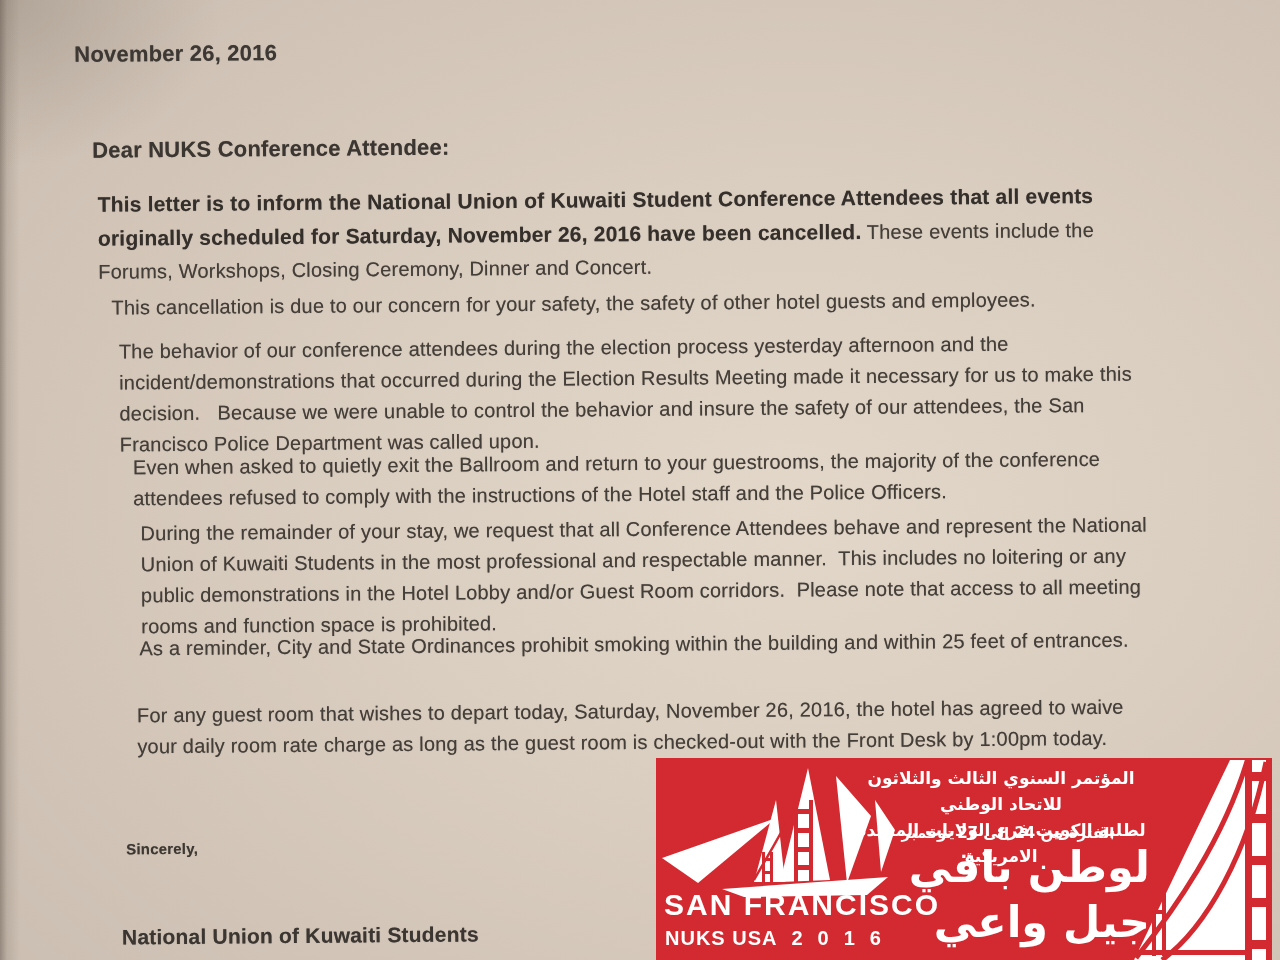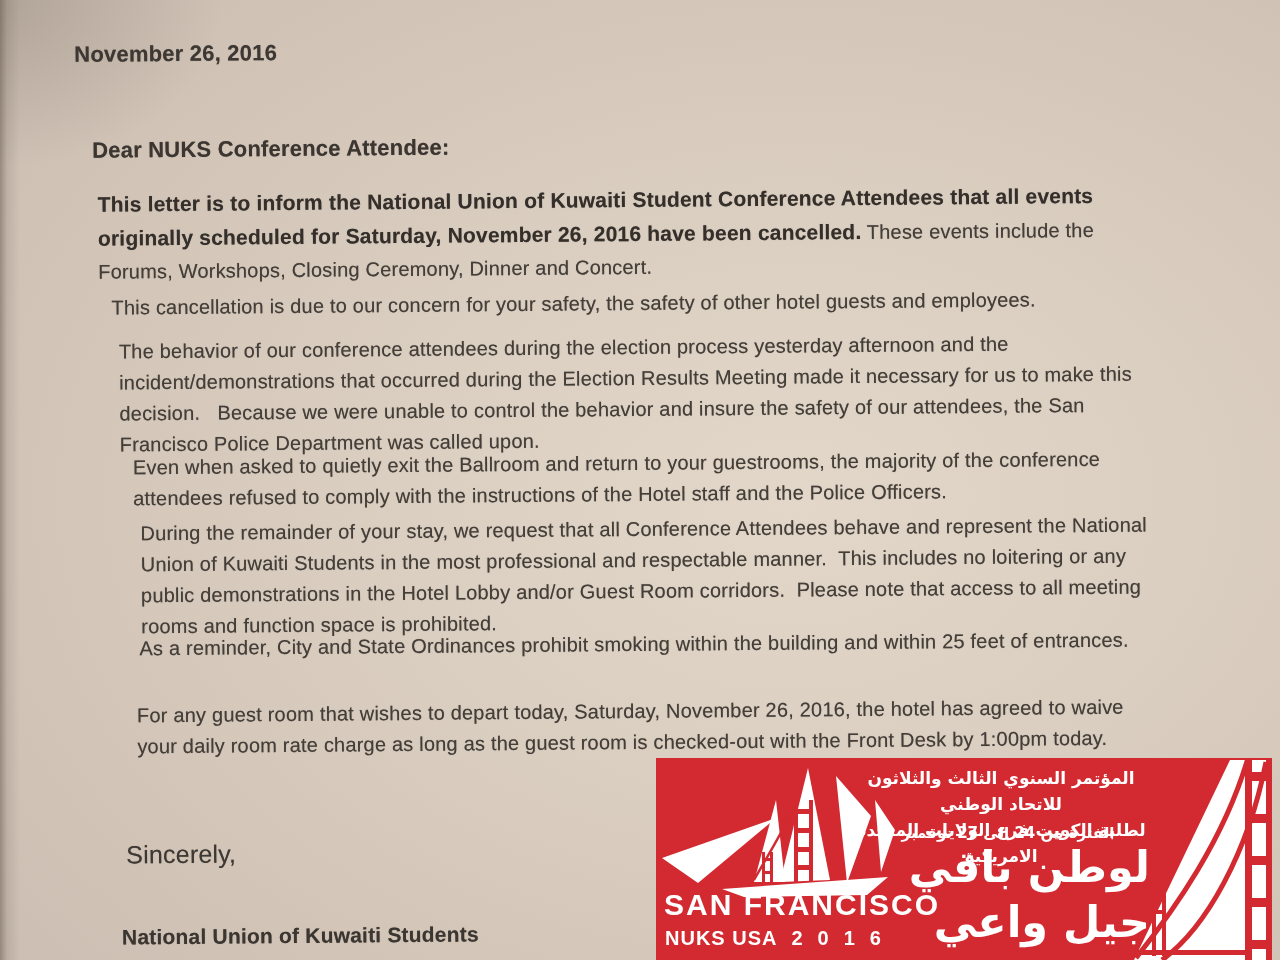--- a/index.html
+++ b/index.html
@@ -26,21 +26,21 @@
   .salutation{left:95px; top:138px; font-size:22px; font-weight:700; color:#3b3631;}
   .para{margin:0; font-size:20px; line-height:31px;}
   .para .b{font-weight:700; color:#342f2a; font-size:21px;}
   .p0{left:100px; top:188px; width:1045px; line-height:33px;}
   .p1{left:113px; top:293px; width:1070px;}
   .p2{left:120px; top:337px; width:1030px;}
   .p3{left:133px; top:453px; width:1020px;}
   .p4{left:140px; top:519px; width:1030px;}
   .p5{left:138px; top:634px; width:1030px;}
   .p6{left:135px; top:701px; width:1020px;}
-  .closing{left:123px; top:841px; font-size:25px; font-weight:400; color:#3d3833;}
+  .closing{left:123px; top:841px; font-size:15px; font-weight:700; color:#3d3833;}
   .signature{left:118px; top:926px; font-size:21px; font-weight:700; color:#3b3631;}
 
   
   .banner{
     position:absolute; left:656px; top:758px; width:616px; height:202px;
     background:#d22a30; overflow:hidden; color:#fff;
   }
   .banner .logo{position:absolute; left:2px; top:4px;}
   .banner .city{
     position:absolute; left:8px; top:130px;

